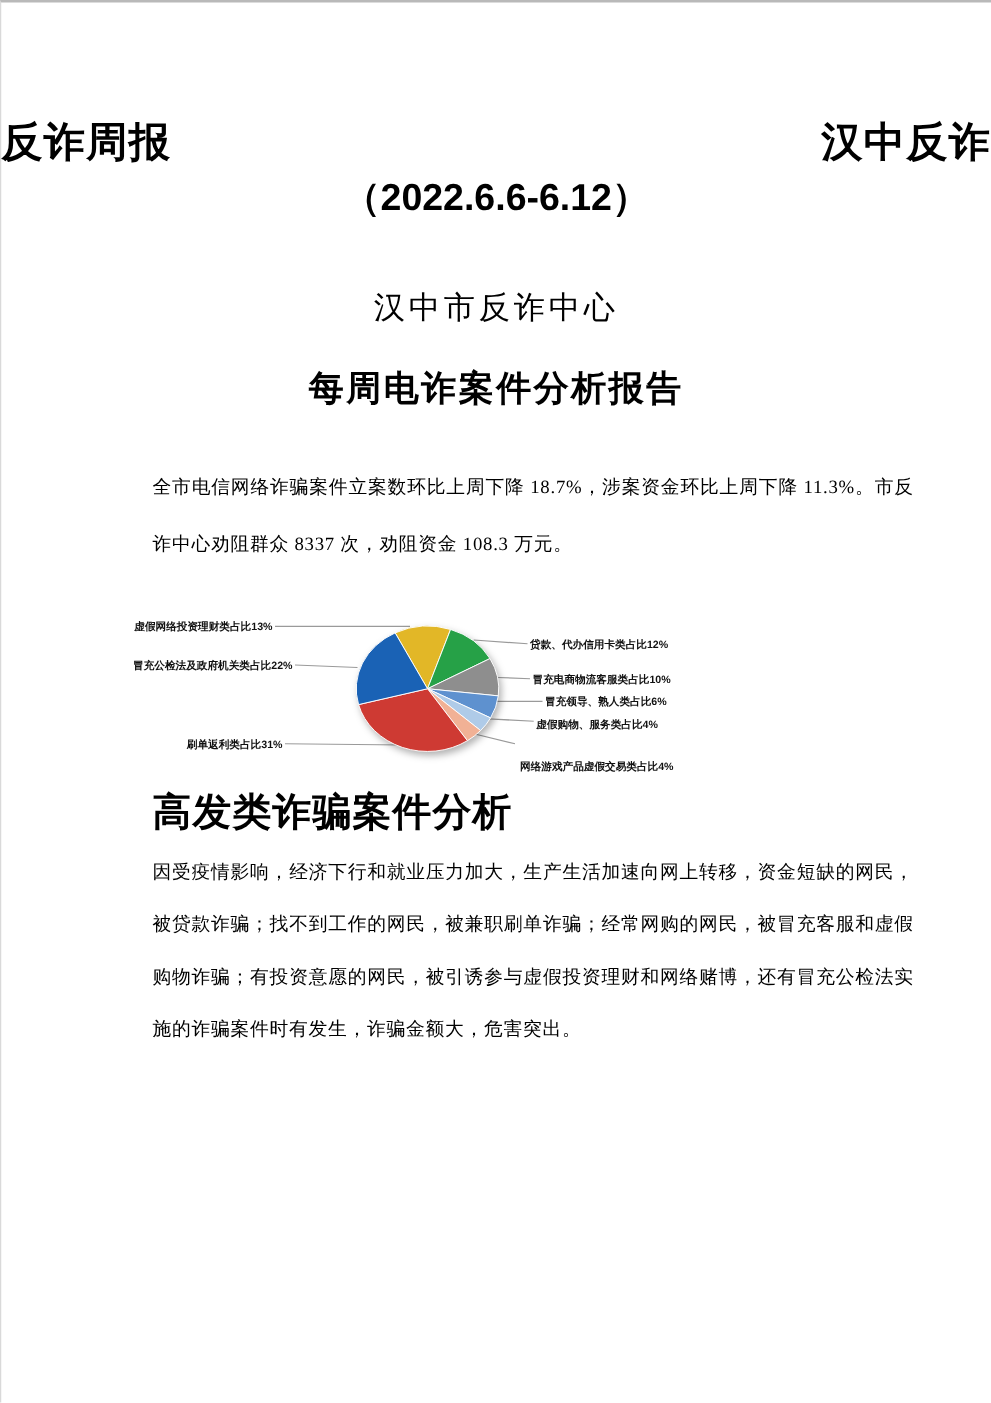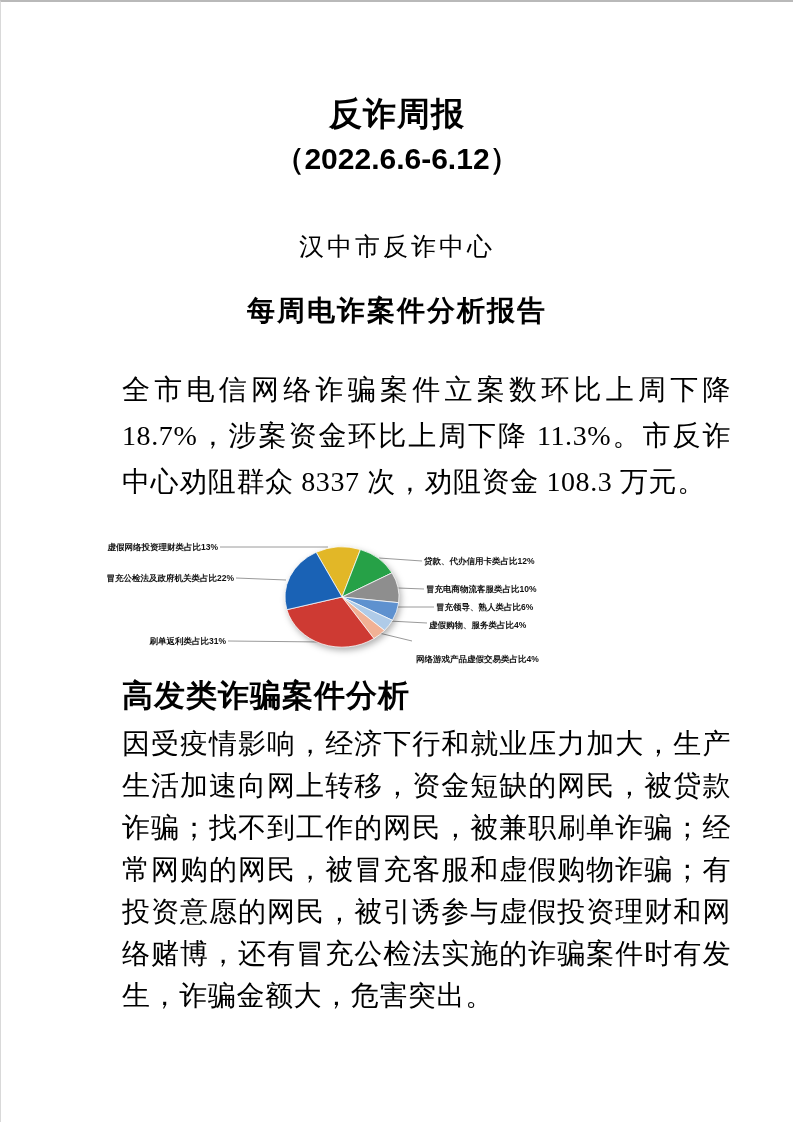--- a/index.html
+++ b/index.html
@@ -8,21 +8,21 @@
     width: 793px; height: 1122px;
     position: relative;
     font-family: "Liberation Serif", "DejaVu Serif", serif;
     color: #000;
     border-top: 2px solid #b9b9b9;
     border-left: 1px solid #d9d9d9;
     overflow: hidden;
   }
   .title-line {
     margin-top: 92px;
-    display: flex; justify-content: center; align-items: baseline;
+    display: flex; justify-content: space-between; align-items: baseline;
     gap: 22px;
     font-family: "Liberation Sans", "DejaVu Sans", sans-serif;
     font-weight: 700; font-size: 33px; line-height: 40px;
     letter-spacing: 1px;
   }
   .title-date {
     text-align: center;
     font-family: "Liberation Sans", "DejaVu Sans", sans-serif;
     font-weight: 700; font-size: 30px; line-height: 40px;
     margin-top: 5px;
@@ -34,21 +34,21 @@
     letter-spacing: 3px;
   }
   .report-title {
     text-align: center;
     font-family: "Liberation Sans", "DejaVu Sans", sans-serif;
     font-weight: 700; font-size: 28px; line-height: 36px;
     margin-top: 30px; letter-spacing: 2px;
   }
   .para {
     margin-left: 121px; margin-right: 62px;
-    font-size: 28px;
+    font-size: 15px;
     text-align: justify;
     letter-spacing: 0.6px;
   }
   .para-1 { margin-top: 38px; line-height: 46px; }
   .para-2 { margin-top: 8px;  line-height: 42px; }
   .section-heading {
     margin-left: 121px; margin-top: 16px;
     font-family: "Liberation Sans", "DejaVu Sans", sans-serif;
     font-weight: 700; font-size: 31px; line-height: 38px;
     letter-spacing: 1px;
@@ -73,20 +73,21 @@
   }
   .callout b { font-weight: 800; }
   .callout.right { text-align: left; }
   .callout.left  { text-align: right; }
 </style>
 </head>
 <body>
 
 <div class="title-line">
   <span>反诈周报</span>
+  <span>汉中反诈</span>
 </div>
 <div class="title-date">（2022.6.6-6.12）</div>
 
 <div class="org-title">汉中市反诈中心</div>
 
 <div class="report-title">每周电诈案件分析报告</div>
 
 <p class="para para-1">全市电信网络诈骗案件立案数环比上周下降 18.7%，涉案资金环比上周下降 11.3%。市反诈中心劝阻群众 8337 次，劝阻资金 108.3 万元。</p>
 
 <div class="chart">

